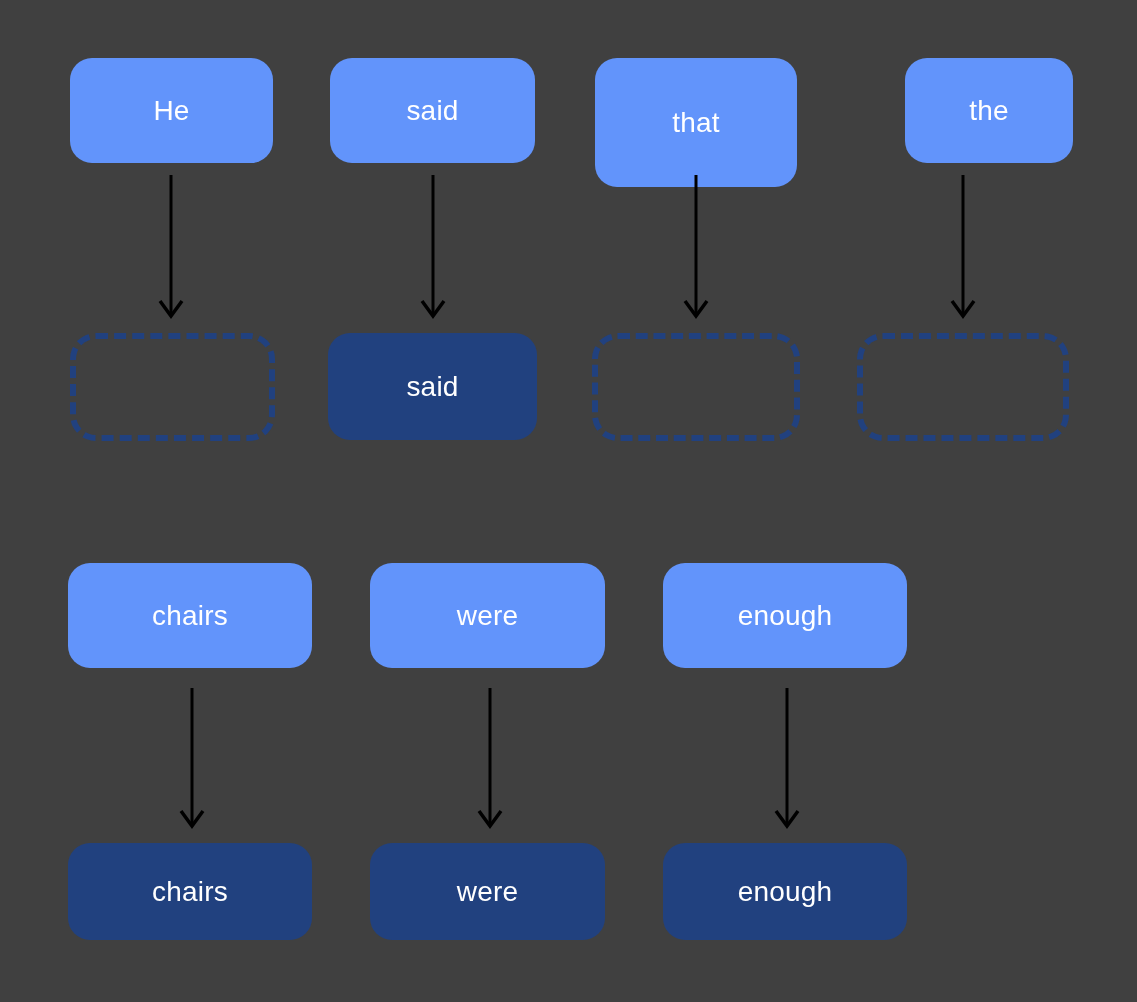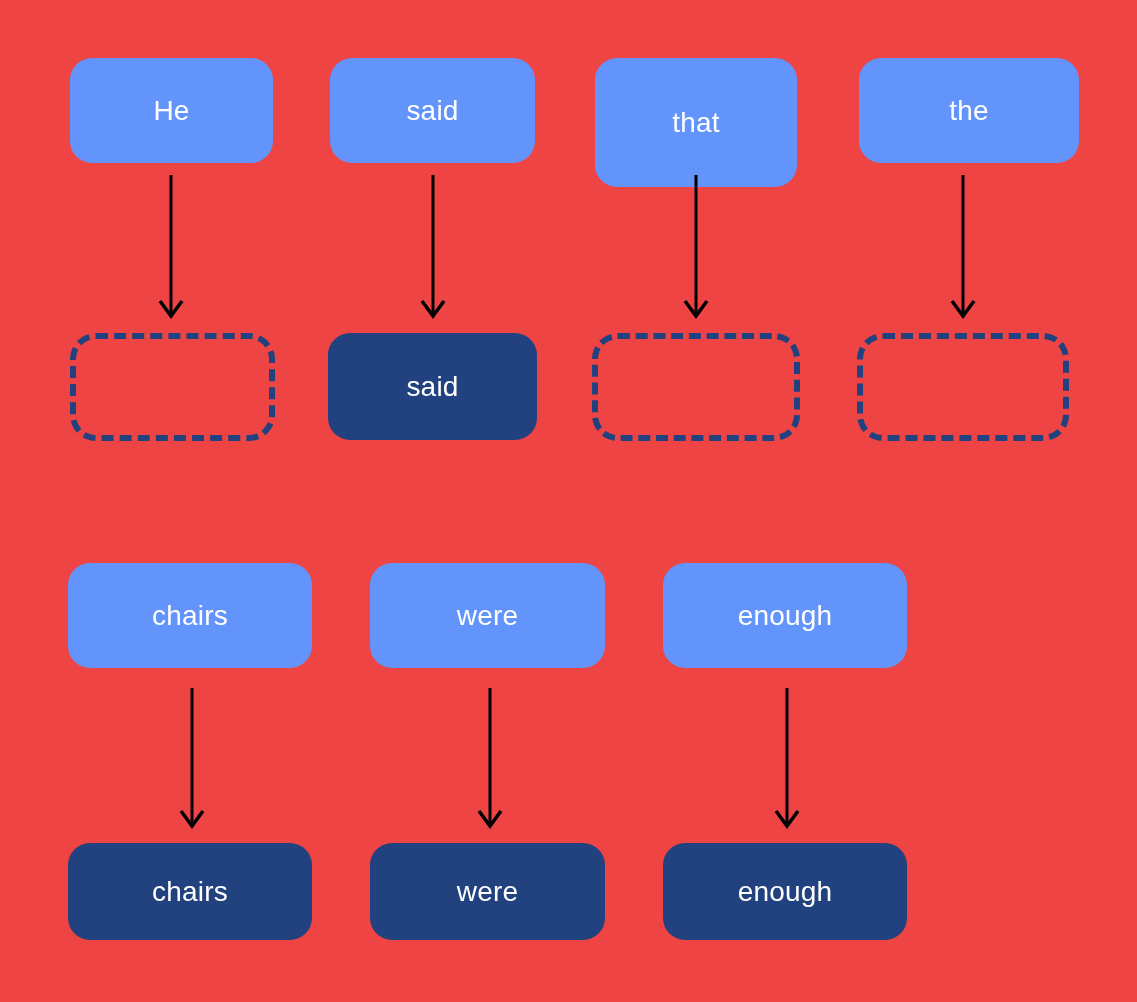--- a/index.html
+++ b/index.html
@@ -8,21 +8,21 @@
     padding: 0;
     background: #ffffff;
   }
   body {
     font-family: "Liberation Sans", sans-serif;
   }
   #stage {
     position: relative;
     width: 1137px;
     height: 1002px;
-    background: #ef4444;
+    background: #404040;
     overflow: hidden;
   }
   .node {
     position: absolute;
     box-sizing: border-box;
     display: flex;
     align-items: center;
     justify-content: center;
     border-radius: 22px;
     font-size: 28px;
@@ -87,21 +87,21 @@
 
     <div class="arrow" style="left:681px; top:175px; width:30px; height:148px;">
       <svg width="30" height="148" viewBox="0 0 30 148" aria-hidden="true">
         <line x1="15" y1="0" x2="15" y2="138" stroke="#000000" stroke-width="3"></line>
         <path d="M 4 126 L 15 141 L 26 126" fill="none" stroke="#000000" stroke-width="3.5"></path>
       </svg>
     </div>
 
     <div class="node empty" style="left:592px; top:333px; width:208px; height:108px;"></div>
 
-    <div class="node source" style="left:859px; top:58px; width:220px; height:105px;">the</div>
+    <div class="node source" style="left:905px; top:58px; width:168px; height:105px;">the</div>
 
     <div class="arrow" style="left:948px; top:175px; width:30px; height:148px;">
       <svg width="30" height="148" viewBox="0 0 30 148" aria-hidden="true">
         <line x1="15" y1="0" x2="15" y2="138" stroke="#000000" stroke-width="3"></line>
         <path d="M 4 126 L 15 141 L 26 126" fill="none" stroke="#000000" stroke-width="3.5"></path>
       </svg>
     </div>
 
     <div class="node empty" style="left:857px; top:333px; width:212px; height:108px;"></div>
   </div>

